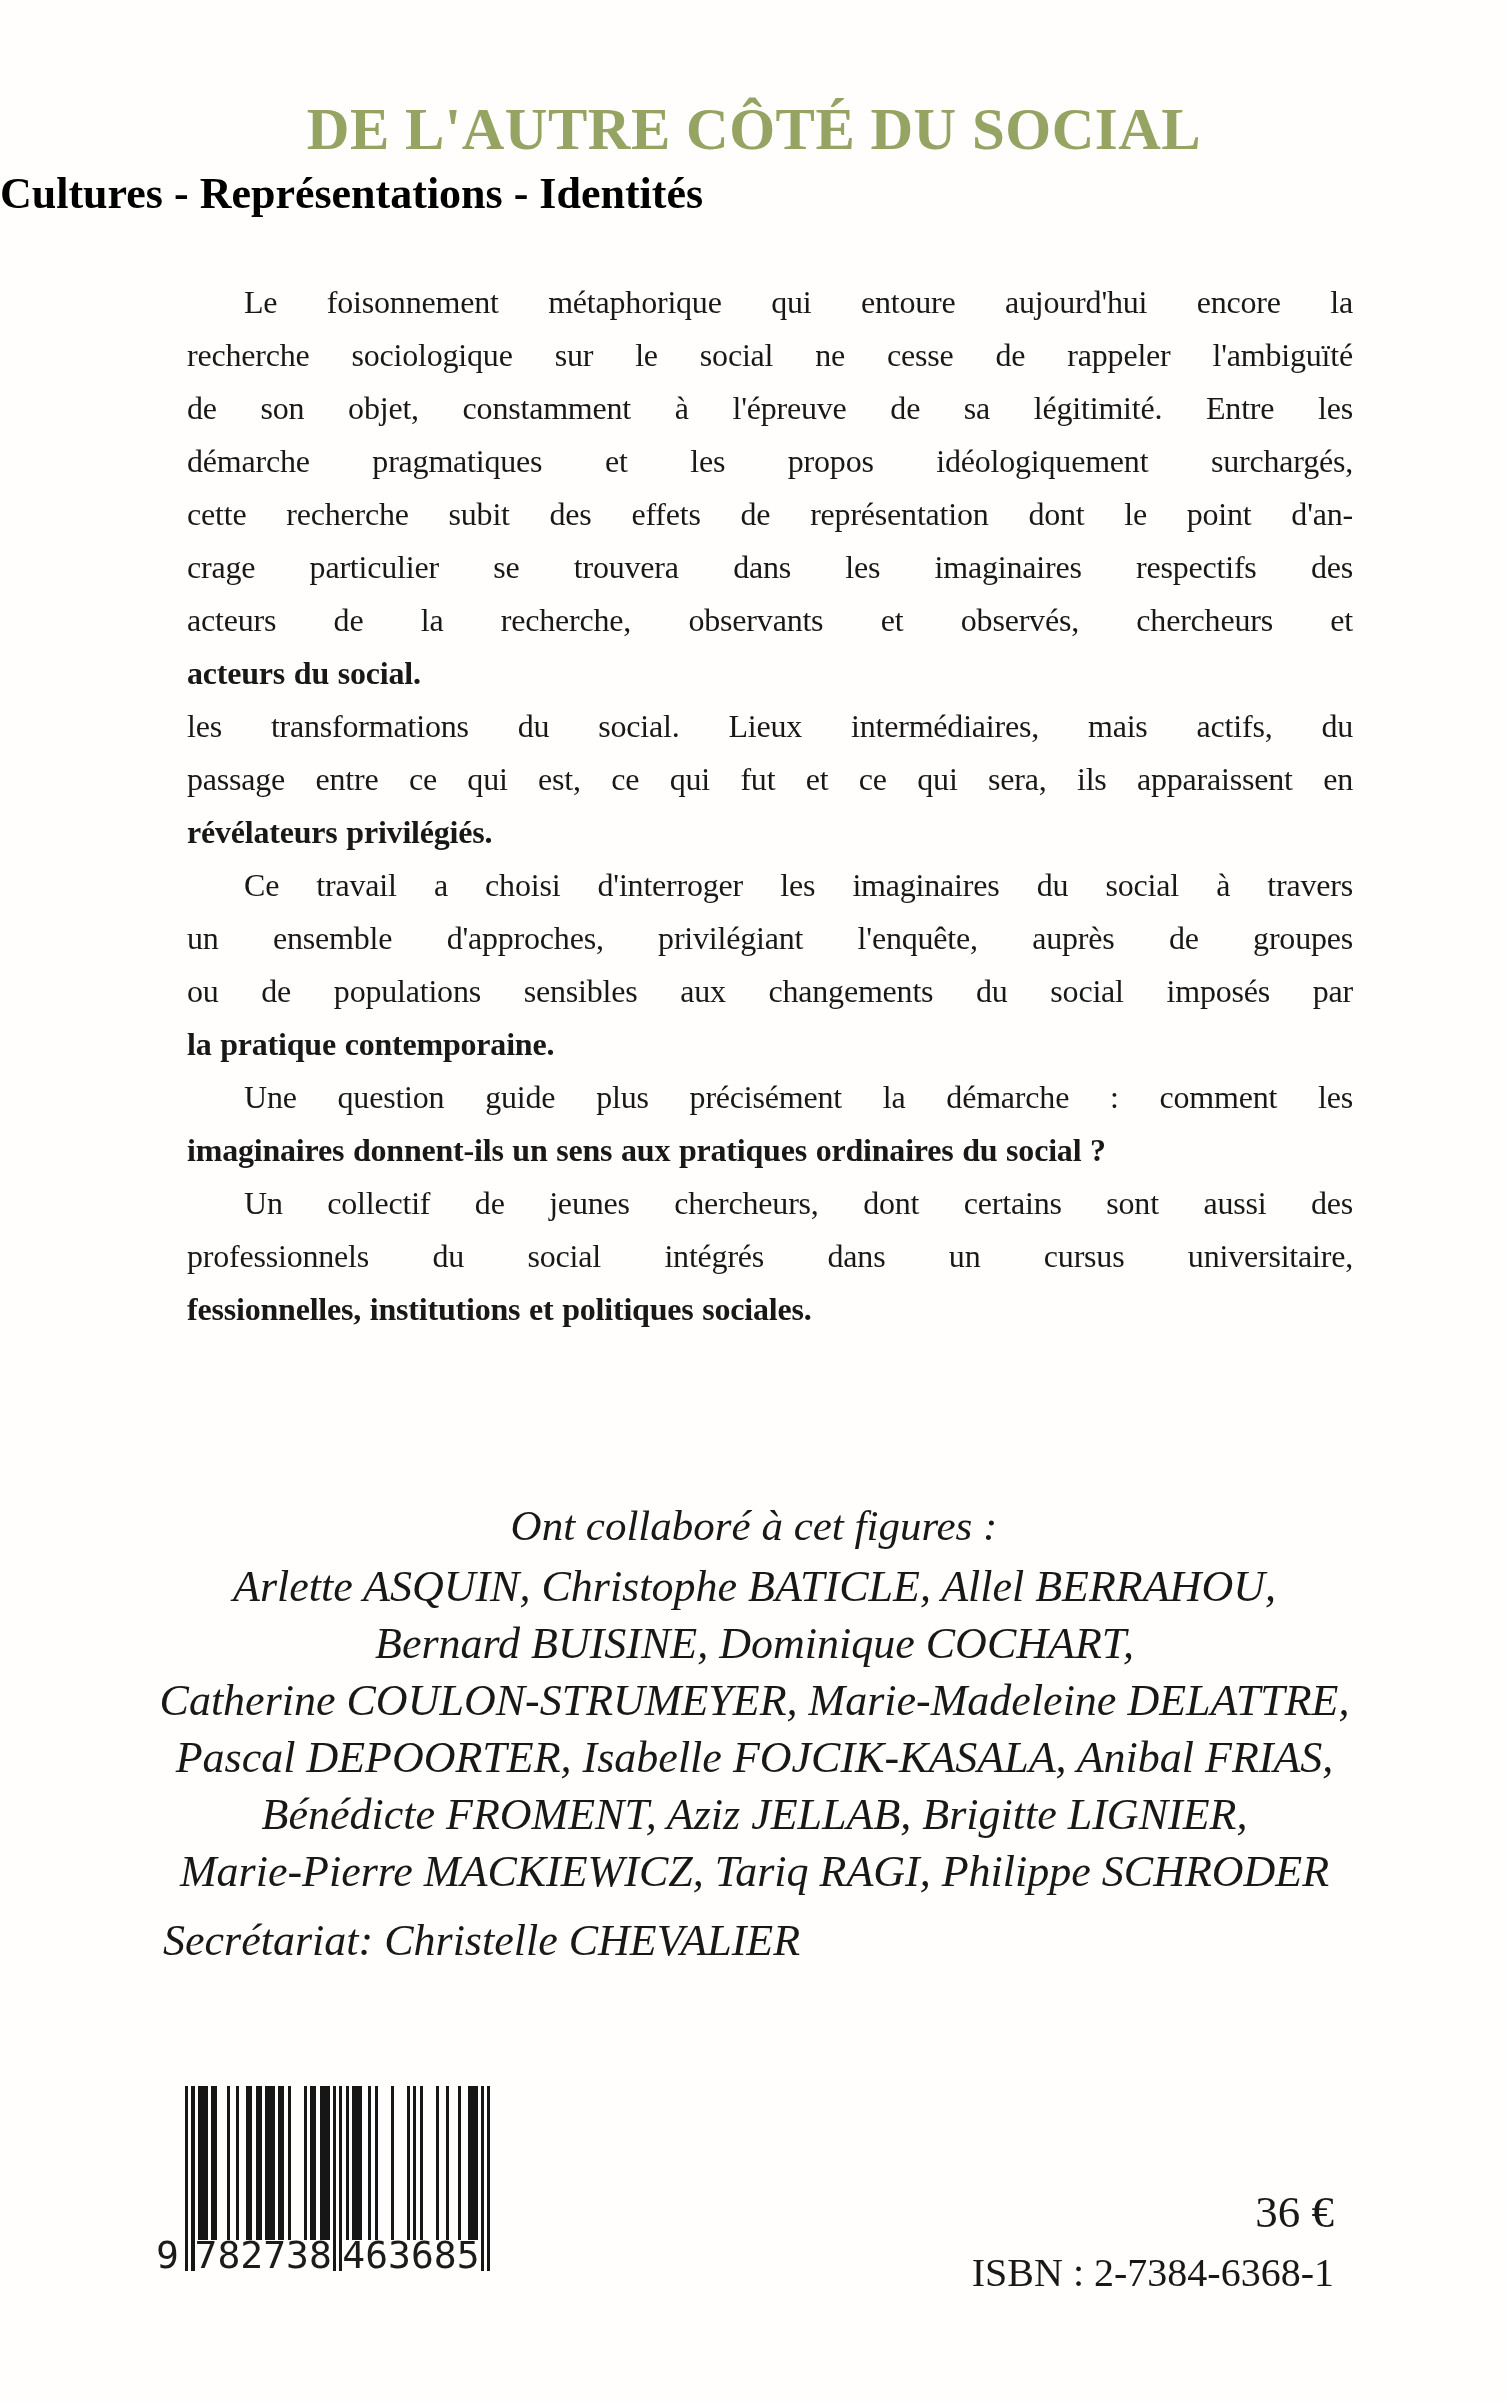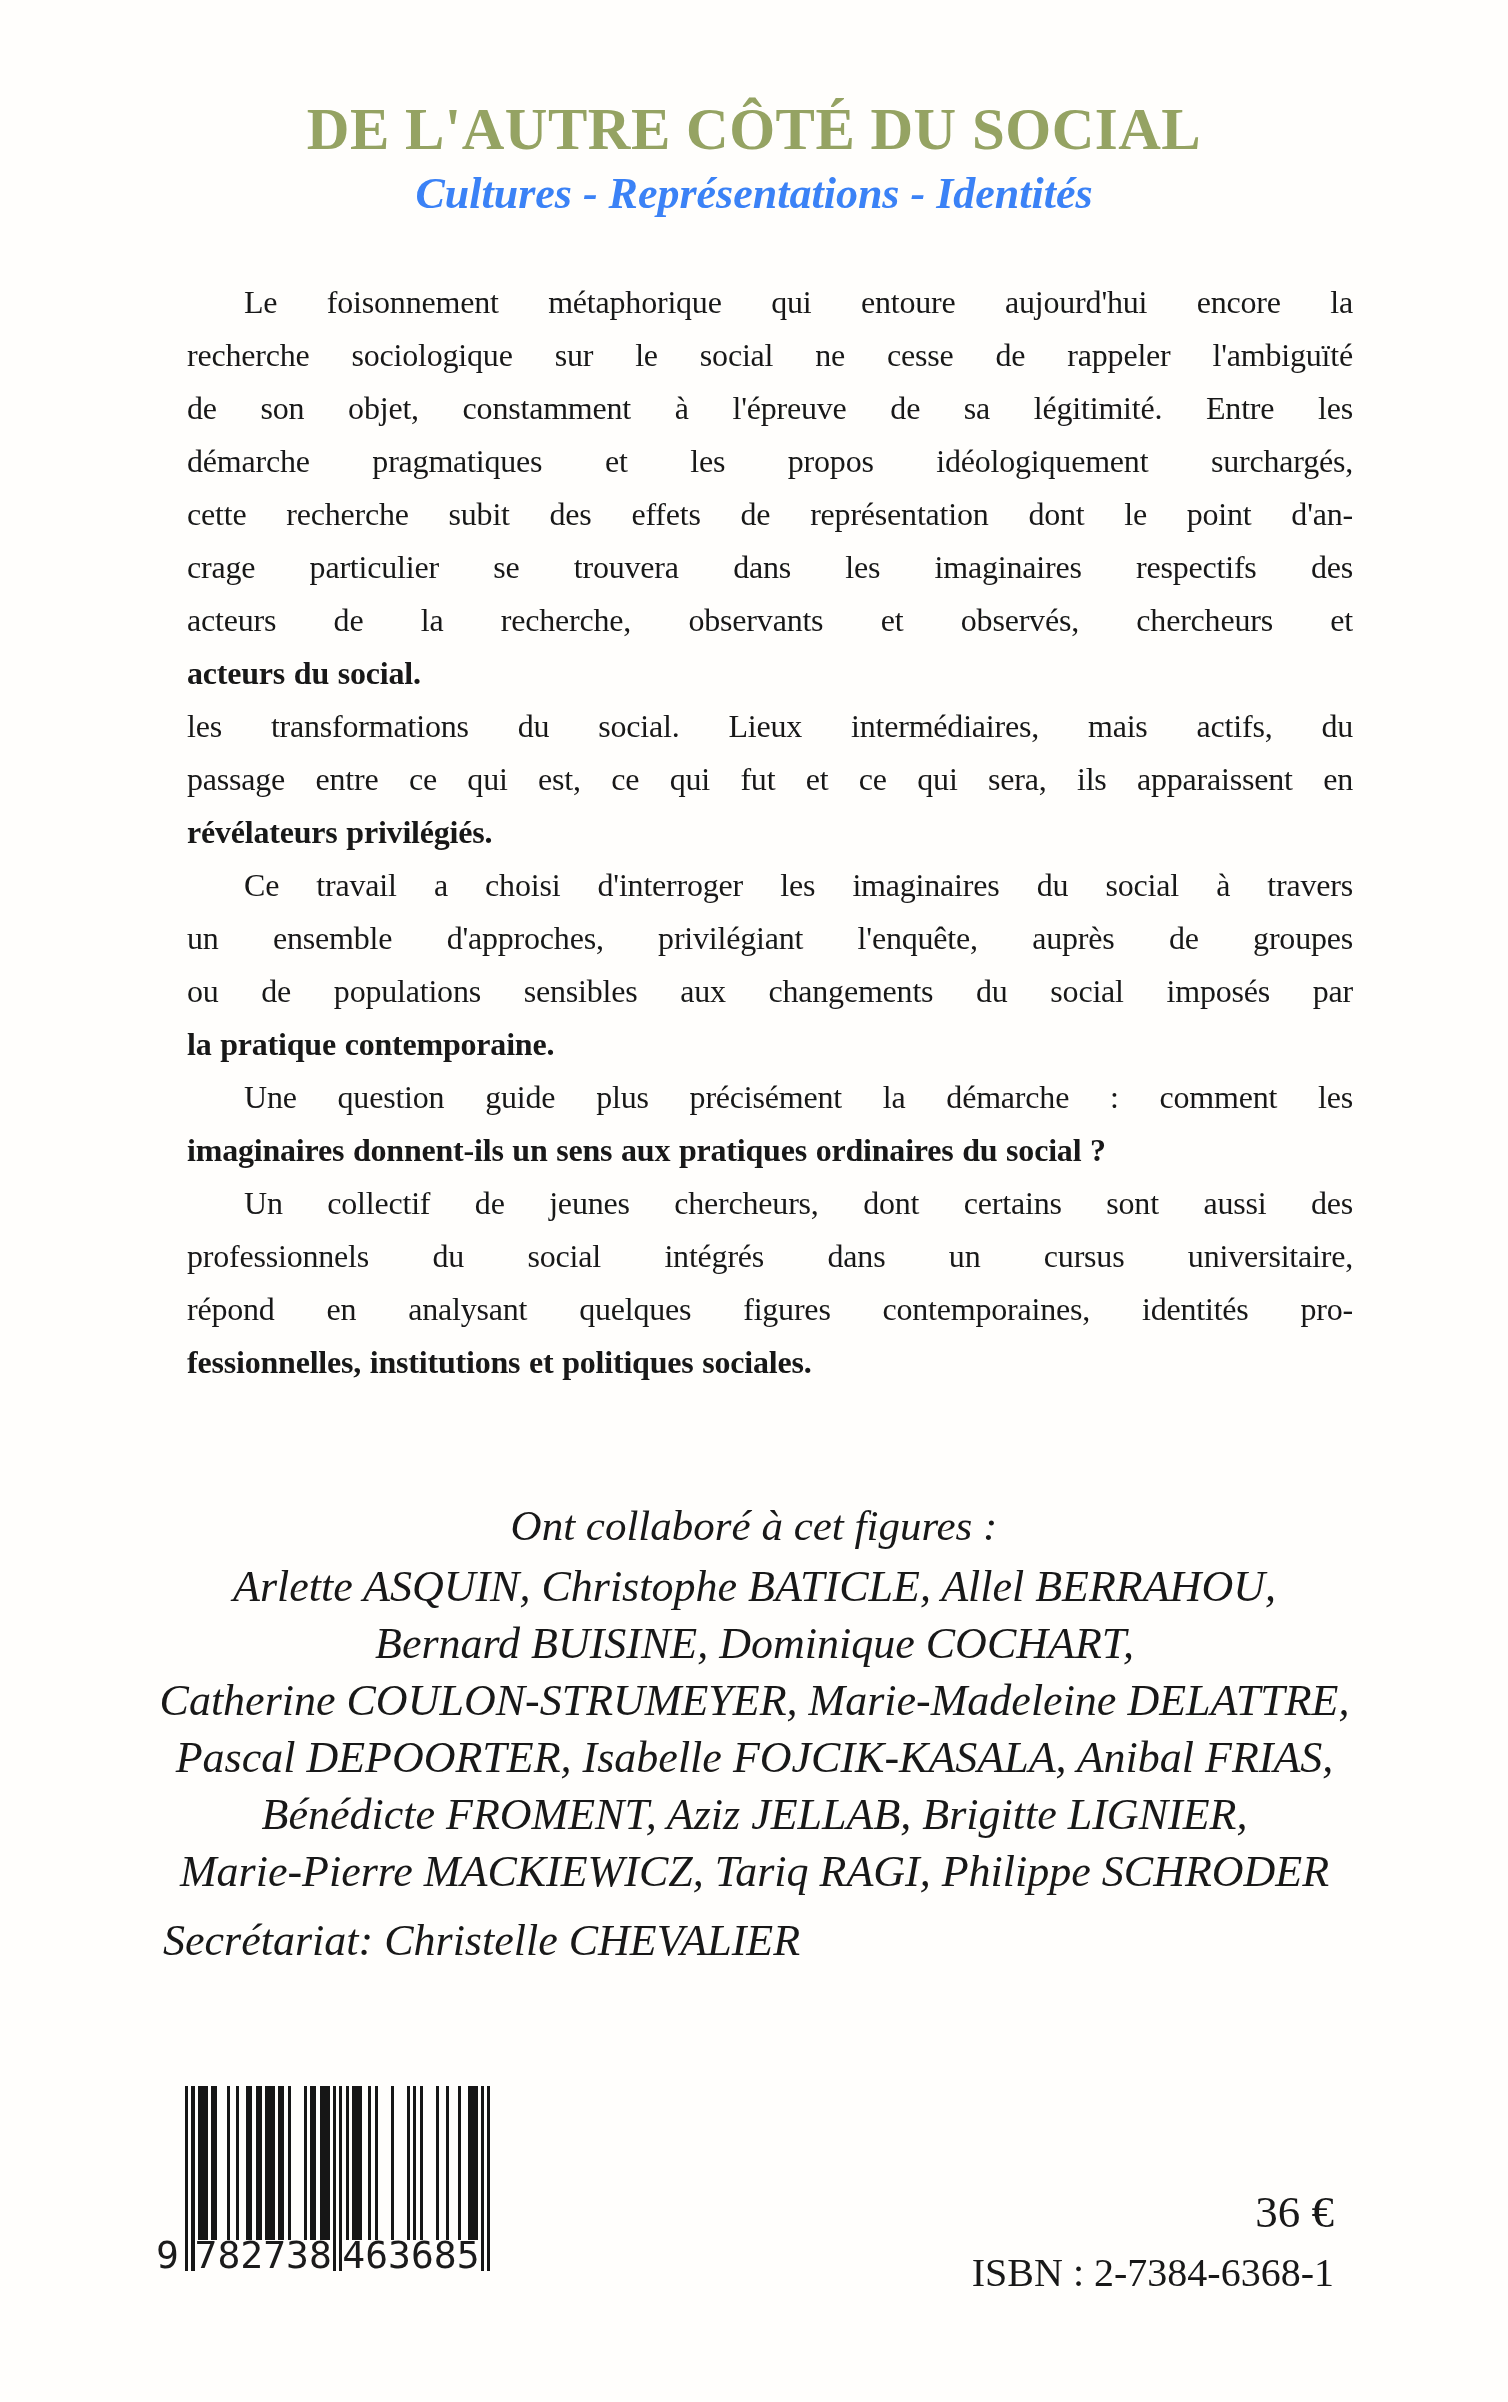--- a/index.html
+++ b/index.html
@@ -20,25 +20,23 @@
     top: 95px; left: 0; width: 100%;
     text-align: center;
     font-size: 59px;
     font-weight: bold;
     letter-spacing: 0.5px;
     color: #95a363;
   }
   .subtitle {
     position: absolute;
     top: 168px; left: 0; width: 100%;
-    text-align: center;
     font-size: 44px;
     font-weight: bold;
-    font-style: italic;
-    color: #3b82f6;
+    color: #000000;
   }
   
   .body-text {
     position: absolute;
     top: 276px; left: 187px;
     width: 1166px;
     font-size: 32px;
     line-height: 53px;
     letter-spacing: -0.2px;
     word-spacing: 0.9px;
@@ -139,21 +137,20 @@
         <div class="line">ou de populations sensibles aux changements du social imposés par</div>
         <div class="line last">la pratique contemporaine.</div>
       </div>
       <div>
         <div class="line first">Une question guide plus précisément la démarche : comment les</div>
         <div class="line last">imaginaires donnent-ils un sens aux pratiques ordinaires du social ?</div>
       </div>
       <div>
         <div class="line first">Un collectif de jeunes chercheurs, dont certains sont aussi des</div>
         <div class="line">professionnels du social intégrés dans un cursus universitaire,</div>
-        <div class="line">répond en analysant quelques figures contemporaines, identités pro-</div>
         <div class="line last">fessionnelles, institutions et politiques sociales.</div>
       </div>
     </div>
 
   <div class="collab-heading">Ont collaboré à cet figures :</div>
 
   <div class="names">
       <div>Arlette ASQUIN, Christophe BATICLE, Allel BERRAHOU,</div>
       <div>Bernard BUISINE, Dominique COCHART,</div>
       <div>Catherine COULON-STRUMEYER, Marie-Madeleine DELATTRE,</div>

